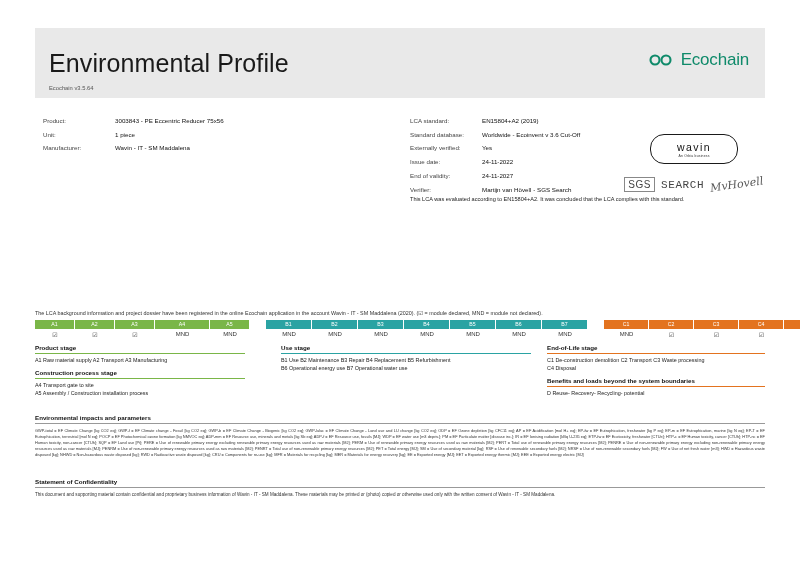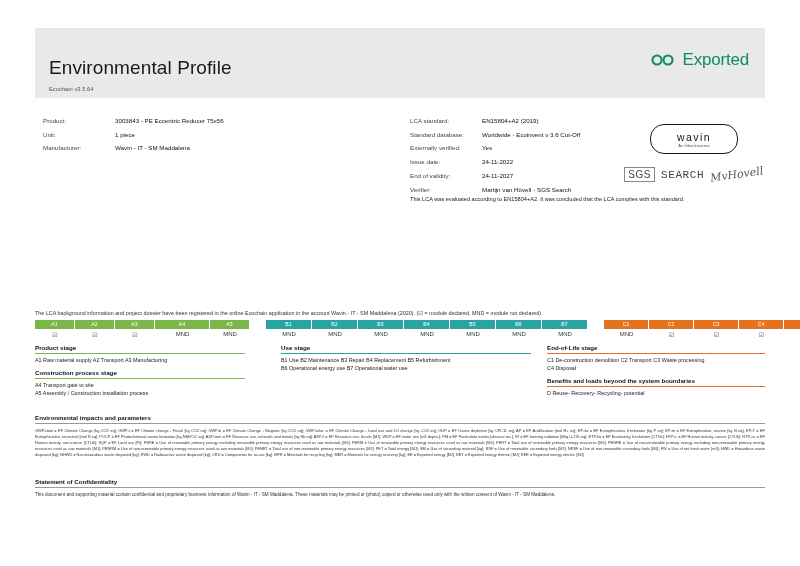--- a/index.html
+++ b/index.html
@@ -30,25 +30,25 @@
     height: 70px;
     background: #e9e9e9;
     display: flex;
     align-items: flex-start;
     justify-content: space-between;
   }
   .header-left {
     padding: 12px 0 0 14px;
   }
   .doc-title {
-    font-size: 19px;
+    font-size: 25px;
     font-weight: normal;
     color: #1a1a1a;
     letter-spacing: 0.1px;
-    margin: 17px 0 7px 0;
+    margin: 9px 0 7px 0;
   }
   .doc-subtitle {
     font-size: 7.4px;
     color: #333333;
     margin: 0 0 6px 0;
   }
   .doc-version {
     font-size: 5.8px;
     color: #555555;
     margin: 0;
@@ -109,21 +109,21 @@
     left: 375px;
     top: 78px;
     font-size: 5.6px;
     color: #222222;
   }
 
   
   .logos {
     position: absolute;
     right: 6px;
-    top: 6px;
+    top: 16px;
     width: 130px;
     text-align: center;
   }
   .wavin-logo {
     width: 86px;
     height: 28px;
     border-radius: 14px;
     background: #ffffff;
     border: 1.4px solid #1a1a1a;
     margin: 0 auto;
@@ -313,21 +313,21 @@
     </div>
     <div class="header-right">
       <span class="ecochain-mark">
         <svg viewBox="0 0 52 26" width="26" height="14" aria-hidden="true">
           <g fill="none" stroke="#0f8a6a" stroke-width="4.2">
             <circle cx="14" cy="13" r="9"></circle>
             <circle cx="36" cy="13" r="9"></circle>
           </g>
         </svg>
       </span>
-      <span class="ecochain-word">Exported</span>
+      <span class="ecochain-word">Ecochain</span>
     </div>
   </div>
 
   <div class="meta">
 
     <div class="meta-col-left">
       <div class="meta-row">
         <span class="k">Product:</span>
         <span class="v">3003843 - PE Eccentric Reducer 75x56</span>
       </div>

